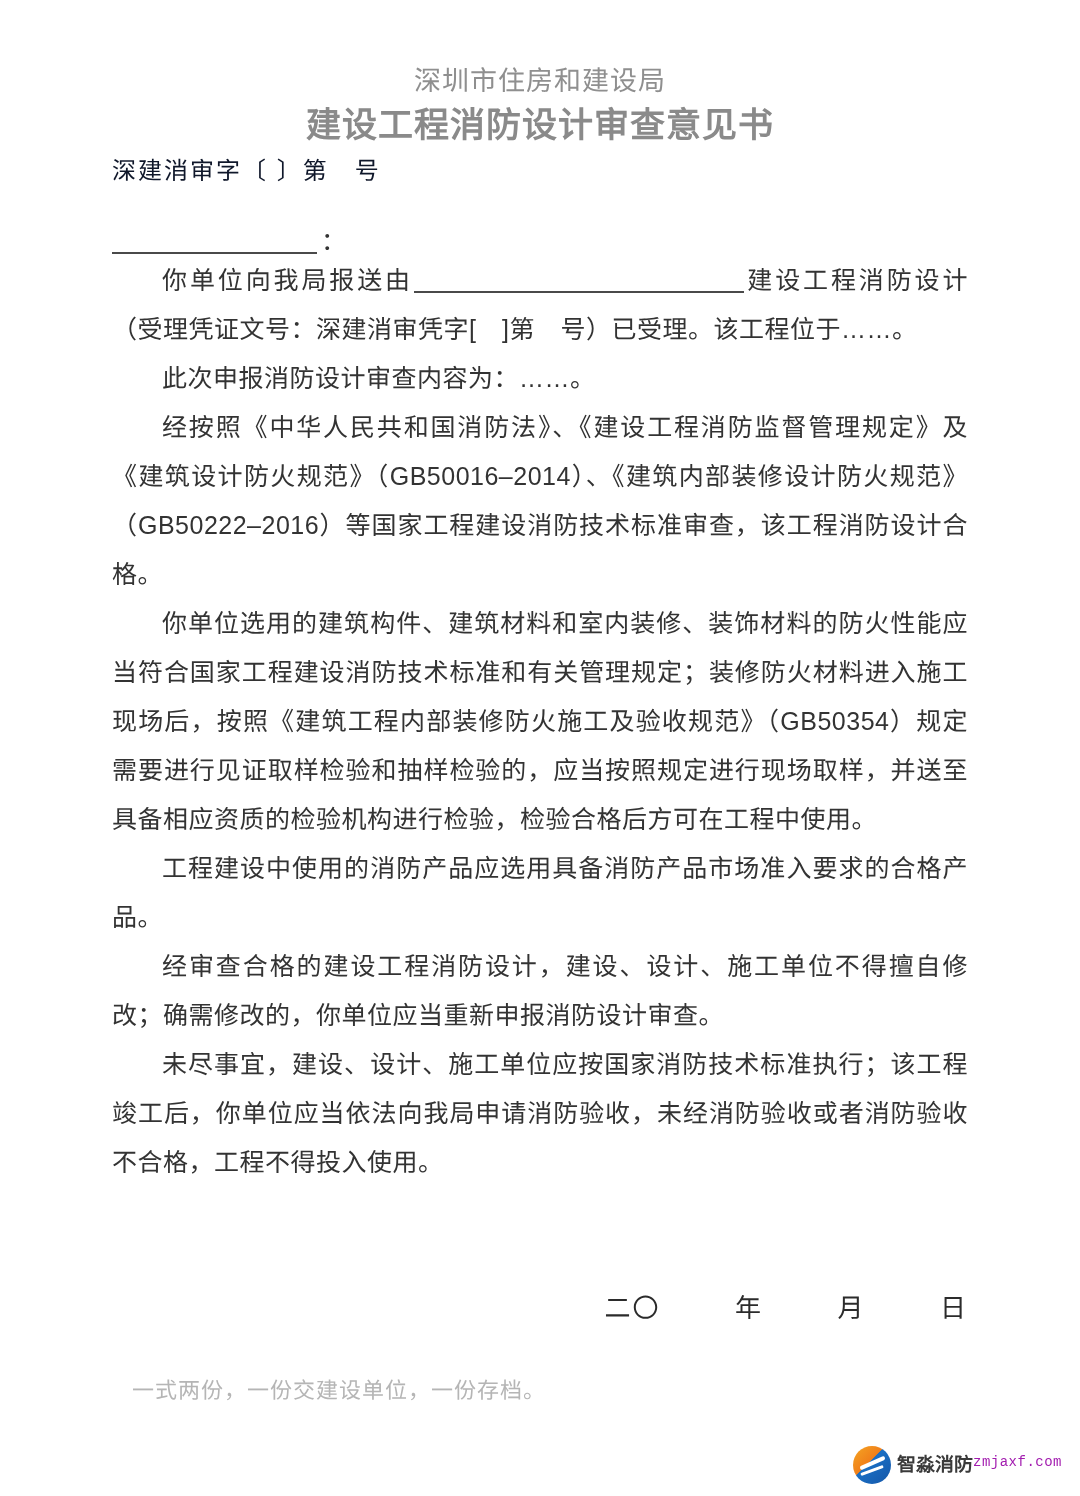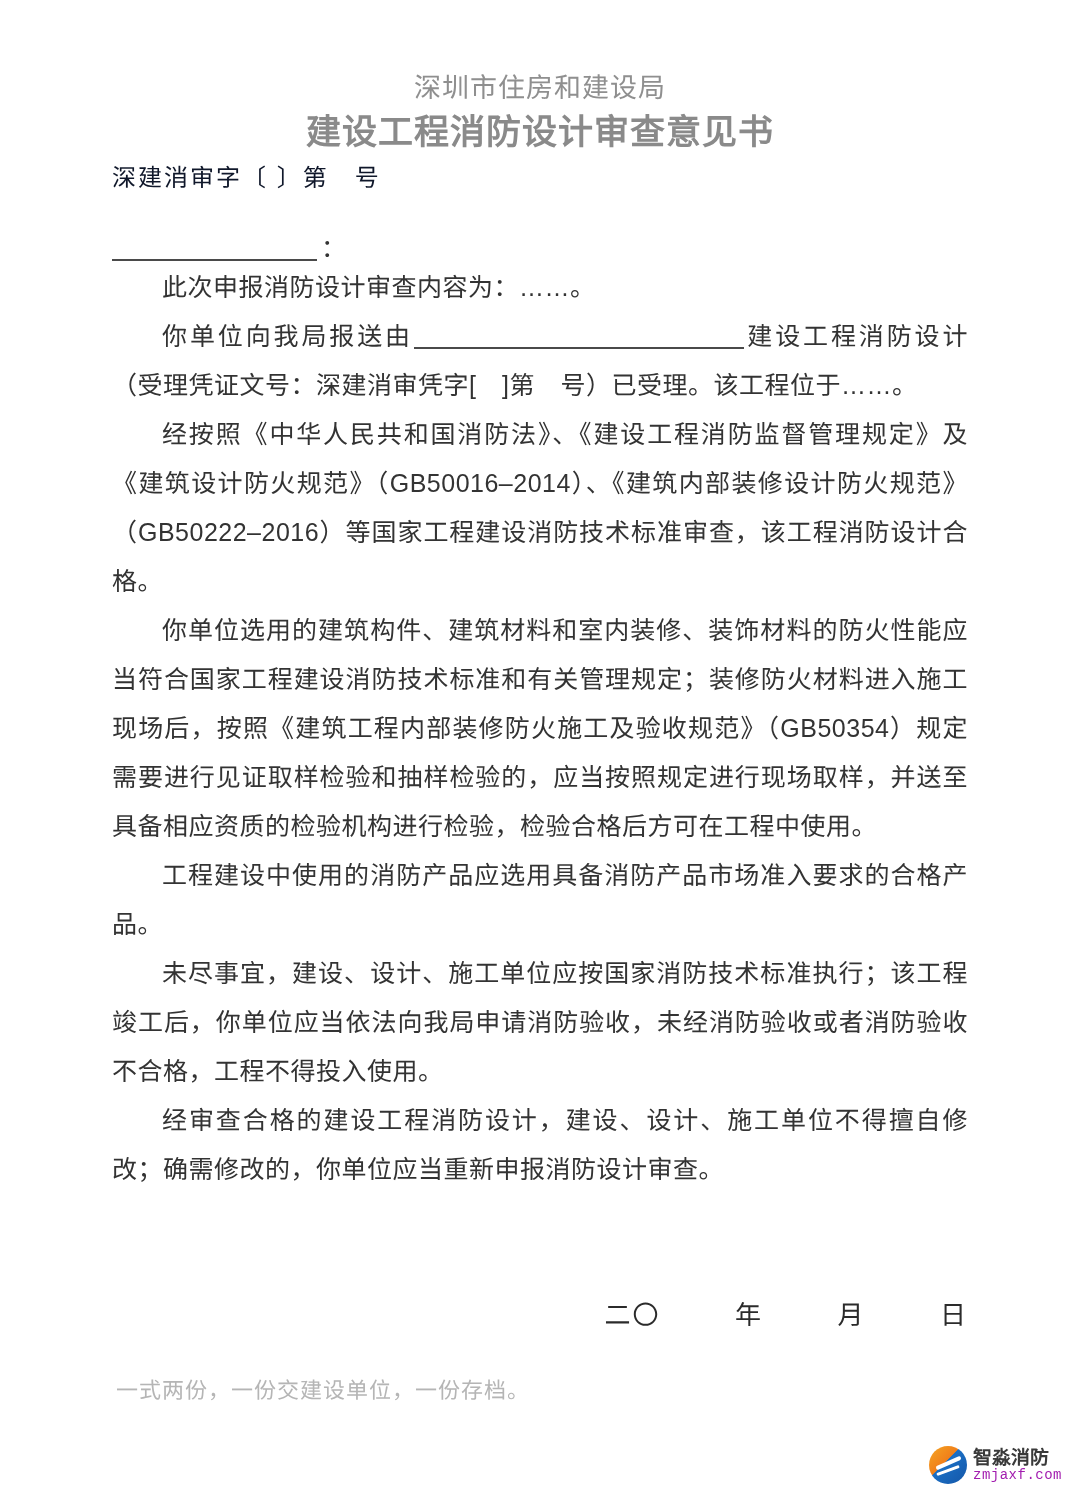--- a/index.html
+++ b/index.html
@@ -15,21 +15,21 @@
     font-family: "Liberation Sans", "DejaVu Sans", sans-serif;
     color: #333333;
     overflow: hidden;
   }
 
   .page {
     position: relative;
     width: 1080px;
     height: 1496px;
     box-sizing: border-box;
-    padding: 7px 112px;
+    padding: 0 112px;
   }
 
   
   .header {
     padding-top: 64px;
   }
   .org-name {
     text-align: center;
     font-size: 27px;
     line-height: 34px;
@@ -110,21 +110,21 @@
   }
   .date-row span.seg {
     display: inline-block;
   }
   .date-gap-lg { display: inline-block; width: 56px; }
   .date-gap-md { display: inline-block; width: 56px; }
 
   
   .footer-note {
     position: absolute;
-    left: 116px;
+    left: 132px;
     top: 1372px;
     font-size: 22px;
     color: #b5b5b5;
     letter-spacing: 1px;
   }
 
   
   .watermark {
     position: absolute;
     right: 18px;
@@ -159,21 +159,21 @@
     left: 7px;
     top: 23px;
     width: 24px;
     height: 3px;
     background: #ffffff;
     transform: rotate(-20deg);
     border-radius: 2px;
   }
   .wm-text {
     display: flex;
-    flex-direction: column;
+    flex-direction: row;
     line-height: 1.05;
   }
   .wm-cn {
     font-size: 19px;
     font-weight: bold;
     color: #3a3a3a;
     letter-spacing: 0px;
   }
   .wm-url {
     font-family: "Liberation Mono", "DejaVu Sans Mono", monospace;
@@ -194,33 +194,33 @@
     <div class="doc-number">深建消审字〔  〕第　号</div>
   </div>
 
   <div class="body-text">
 
     <div class="addressee-line">
       <span class="addressee-blank"></span>
       <span class="addressee-colon">：</span>
     </div>
 
+    <p class="para"><span>你单位向我局报送由</span><span class="inline-blank"></span><span>建设工程消防设计（受理凭证文号：深建消审凭字[　]第　号）已受理。该工程位于……。</span></p>
+
     <p class="para">此次申报消防设计审查内容为：……。</p>
 
-    <p class="para"><span>你单位向我局报送由</span><span class="inline-blank"></span><span>建设工程消防设计（受理凭证文号：深建消审凭字[　]第　号）已受理。该工程位于……。</span></p>
-
     <p class="para">经按照《中华人民共和国消防法》、《建设工程消防监督管理规定》及《建筑设计防火规范》（GB50016–2014）、《建筑内部装修设计防火规范》（GB50222–2016）等国家工程建设消防技术标准审查，该工程消防设计合格。</p>
 
     <p class="para">你单位选用的建筑构件、建筑材料和室内装修、装饰材料的防火性能应当符合国家工程建设消防技术标准和有关管理规定；装修防火材料进入施工现场后，按照《建筑工程内部装修防火施工及验收规范》（GB50354）规定需要进行见证取样检验和抽样检验的，应当按照规定进行现场取样，并送至具备相应资质的检验机构进行检验，检验合格后方可在工程中使用。</p>
 
     <p class="para">工程建设中使用的消防产品应选用具备消防产品市场准入要求的合格产品。</p>
 
+    <p class="para">经审查合格的建设工程消防设计，建设、设计、施工单位不得擅自修改；确需修改的，你单位应当重新申报消防设计审查。</p>
+
     <p class="para">未尽事宜，建设、设计、施工单位应按国家消防技术标准执行；该工程竣工后，你单位应当依法向我局申请消防验收，未经消防验收或者消防验收不合格，工程不得投入使用。</p>
-
-    <p class="para">经审查合格的建设工程消防设计，建设、设计、施工单位不得擅自修改；确需修改的，你单位应当重新申报消防设计审查。</p>
   </div>
 
   <div class="date-row">
     <span class="seg">二〇</span>
     <span class="date-gap-lg"></span>
     <span class="seg">年</span>
     <span class="date-gap-md"></span>
     <span class="seg">月</span>
     <span class="date-gap-md"></span>
     <span class="seg">日</span>

